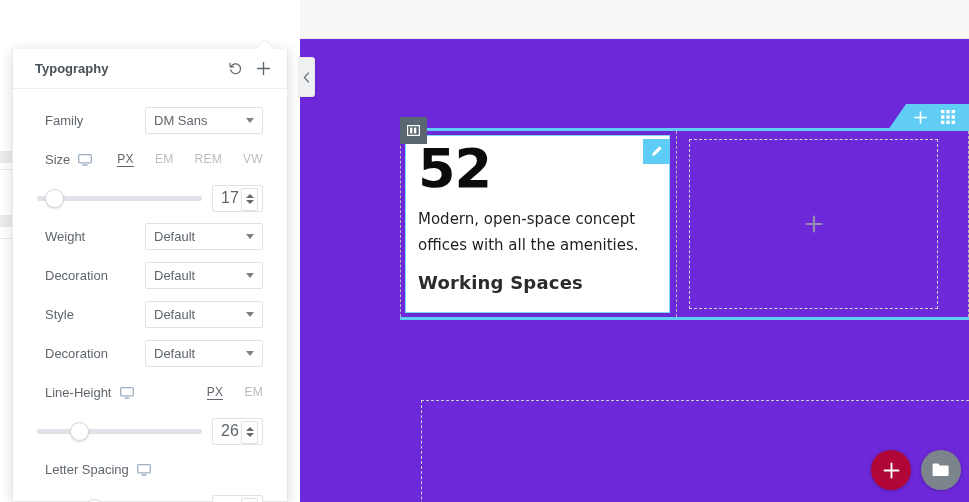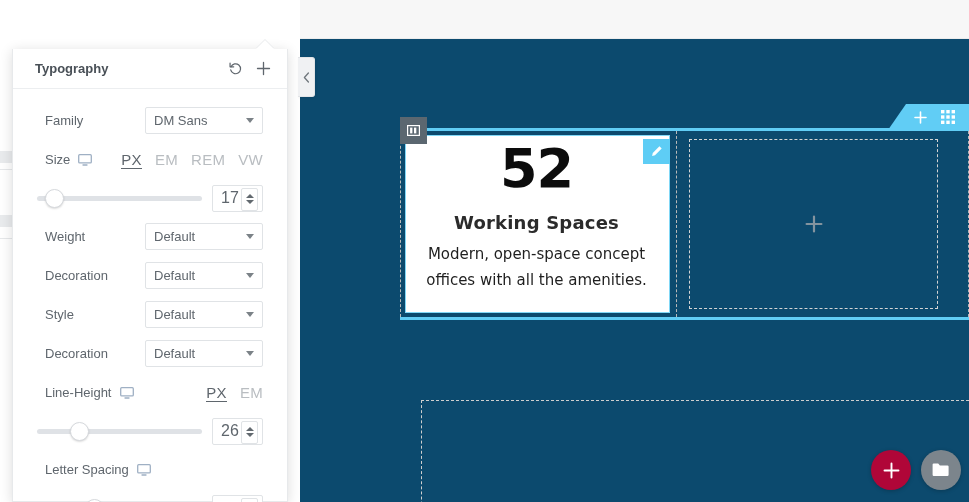--- a/index.html
+++ b/index.html
@@ -14,23 +14,22 @@
     font-family: "Liberation Sans", sans-serif;
     -webkit-font-smoothing: antialiased;
     position: relative;
   }
 
   
   #canvas-area {
     position: absolute;
     left: 0; top: 0;
     width: 969px; height: 502px;
-    background: #0c4a6e;
+    background: #6d28d9;
     overflow: hidden;
-    text-align: center;
   }
   #canvas-topbar {
     position: absolute;
     left: 0; top: 0;
     width: 969px; height: 38px;
     background: #f7f7f7;
     border-bottom: 1px solid #ececec;
   }
 
   
@@ -354,22 +353,22 @@
     position: absolute;
     right: 8px;
     width: 0; height: 0;
     border-left: 4px solid transparent;
     border-right: 4px solid transparent;
     border-top: 5px solid #7b8287;
   }
 
   .units {
     display: flex;
-    gap: 13px;
-    font-size: 15px;
+    gap: 21px;
+    font-size: 12px;
     letter-spacing: .3px;
   }
   .unit { color: #b9bdc1; cursor: pointer; }
   .unit.active {
     color: #5f666d;
     border-bottom: 1px solid #5f666d;
   }
 
   .slider-row {
     display: flex;
@@ -487,22 +486,22 @@
           </svg>
         </div>
 
         <div id="text-widget">
           <div id="widget-edit-badge">
             <svg width="13" height="13" viewBox="0 0 16 16">
               <path d="M11.6 1.6l2.8 2.8-8.2 8.2-3.6.8.8-3.6z" fill="#ffffff"></path>
             </svg>
           </div>
           <div id="big-number">52</div>
+          <div id="widget-desc">Modern, open-space concept offices with all the amenities.</div>
           <div id="widget-title">Working Spaces</div>
-          <div id="widget-desc">Modern, open-space concept offices with all the amenities.</div>
         </div>
       </div>
 
       <div class="col" id="col-right">
         <div id="empty-block">
           <div class="plus-ph">
             <svg width="18" height="18" viewBox="0 0 18 18">
                 <path d="M9 1.6v14.8M1.6 9h14.8" stroke="#9aa1a8" stroke-width="2.2" stroke-linecap="round"></path>
               </svg>
           </div>

